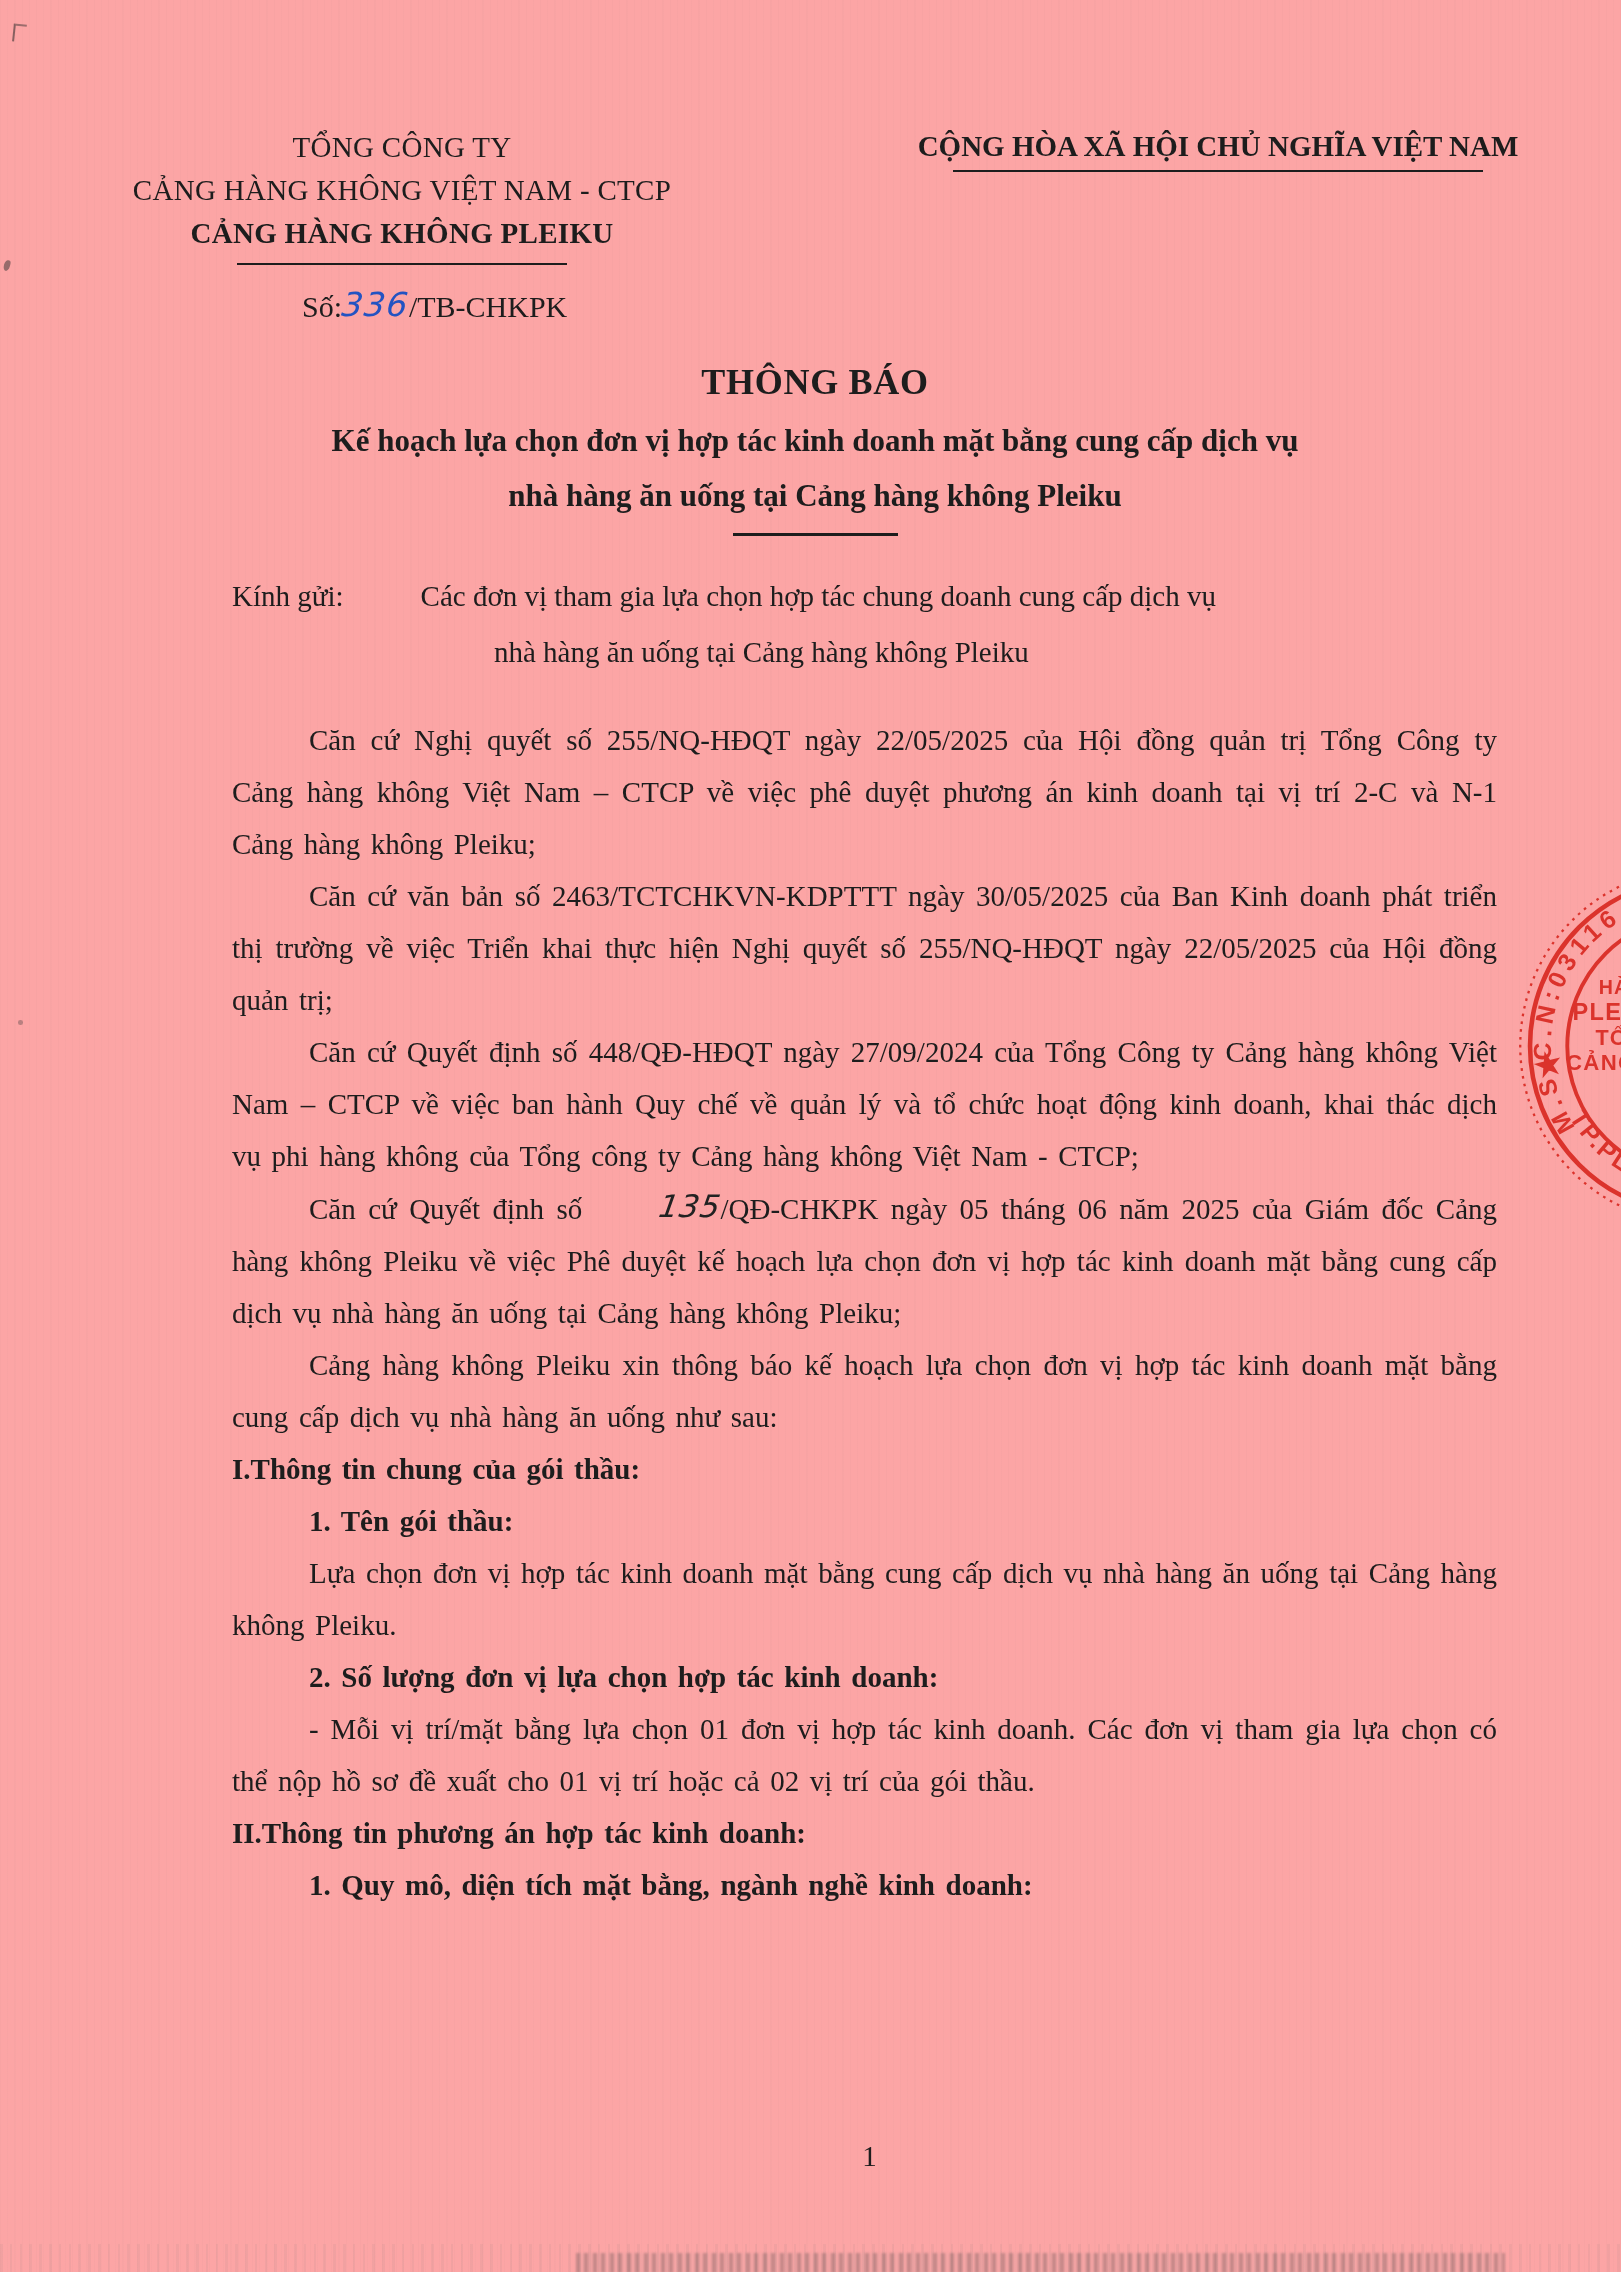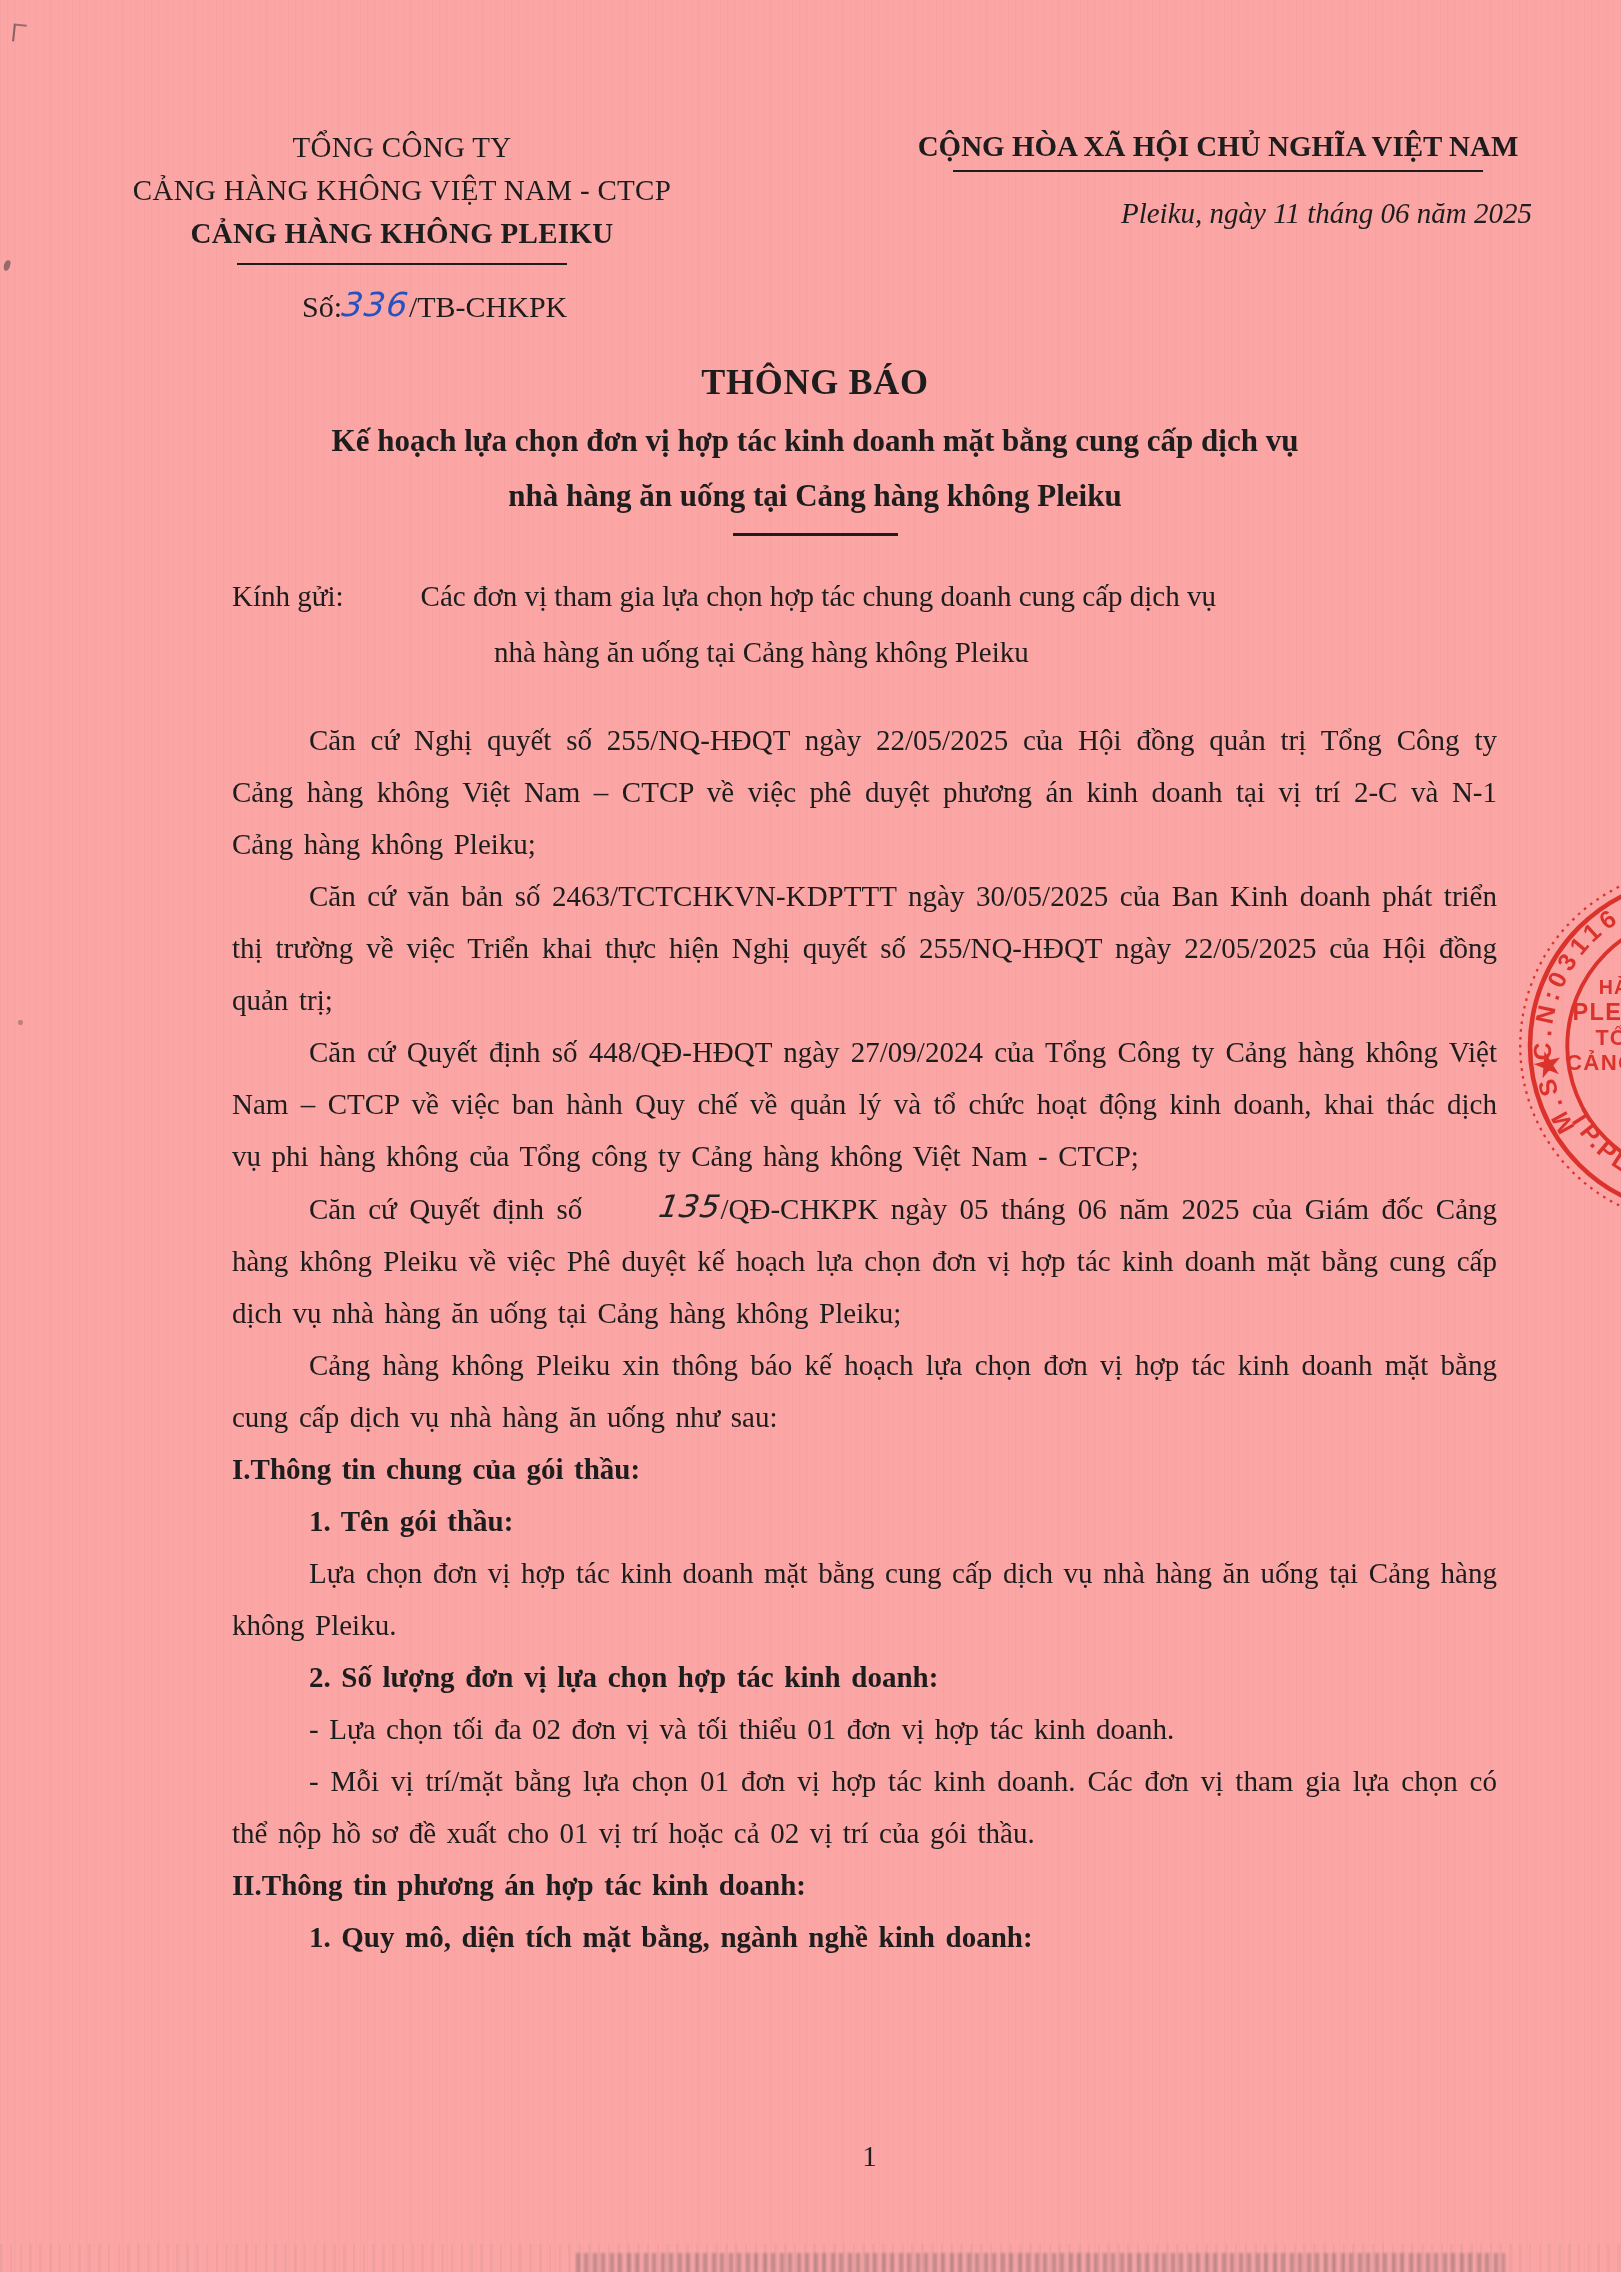--- a/index.html
+++ b/index.html
@@ -91,21 +91,20 @@
     <div class="hl-rule"></div>
   </div>
 
   <div class="doc-number">
     <span>Số:</span><span class="hw-blue">336</span><span>/TB-CHKPK</span>
   </div>
 
   <div class="header-right">
     <div class="hr1">CỘNG HÒA XÃ HỘI CHỦ NGHĨA VIỆT NAM</div>
     <div class="hr-rule"></div>
-    <div class="hr-date">Pleiku, ngày 11 tháng 06 năm 2025</div>
   </div>
 
   <div class="title-block">
     <div class="t-main">THÔNG BÁO</div>
     <div class="t-sub">
       <div>Kế hoạch lựa chọn đơn vị hợp tác kinh doanh mặt bằng cung cấp dịch vụ</div>
       <div>nhà hàng ăn uống tại Cảng hàng không Pleiku</div>
     </div>
     <div class="t-rule"></div>
   </div>
@@ -122,21 +121,20 @@
     <p>Căn cứ văn bản số 2463/TCTCHKVN-KDPTTT ngày 30/05/2025 của Ban Kinh doanh phát triển thị trường về việc Triển khai thực hiện Nghị quyết số 255/NQ-HĐQT ngày 22/05/2025 của Hội đồng quản trị;</p>
     <p>Căn cứ Quyết định số 448/QĐ-HĐQT ngày 27/09/2024 của Tổng Công ty Cảng hàng không Việt Nam – CTCP về việc ban hành Quy chế về quản lý và tổ chức hoạt động kinh doanh, khai thác dịch vụ phi hàng không của Tổng công ty Cảng hàng không Việt Nam - CTCP;</p>
     <p>
       <span>Căn cứ Quyết định số</span><span class="hw-black">135</span><span>/QĐ-CHKPK ngày 05 tháng 06 năm 2025 của Giám đốc Cảng hàng không Pleiku về việc Phê duyệt kế hoạch lựa chọn đơn vị hợp tác kinh doanh mặt bằng cung cấp dịch vụ nhà hàng ăn uống tại Cảng hàng không Pleiku;</span>
     </p>
     <p>Cảng hàng không Pleiku xin thông báo kế hoạch lựa chọn đơn vị hợp tác kinh doanh mặt bằng cung cấp dịch vụ nhà hàng ăn uống như sau:</p>
     <p class="bold no-indent">I.Thông tin chung của gói thầu:</p>
     <p class="bold">1. Tên gói thầu:</p>
     <p>Lựa chọn đơn vị hợp tác kinh doanh mặt bằng cung cấp dịch vụ nhà hàng ăn uống tại Cảng hàng không Pleiku.</p>
     <p class="bold">2. Số lượng đơn vị lựa chọn hợp tác kinh doanh:</p>
-    <p>- Lựa chọn tối đa 02 đơn vị và tối thiểu 01 đơn vị hợp tác kinh doanh.</p>
     <p>- Mỗi vị trí/mặt bằng lựa chọn 01 đơn vị hợp tác kinh doanh. Các đơn vị tham gia lựa chọn có thể nộp hồ sơ đề xuất cho 01 vị trí hoặc cả 02 vị trí của gói thầu.</p>
     <p class="bold no-indent">II.Thông tin phương án hợp tác kinh doanh:</p>
     <p class="bold">1. Quy mô, diện tích mặt bằng, ngành nghề kinh doanh:</p>
   </div>
 
   <svg class="stamp" viewBox="0 0 560 560" width="366" height="366">
     <g fill="none" stroke="#d92b23">
       <circle cx="280" cy="280" r="272" stroke-width="3.5" stroke-dasharray="4 8"></circle>
       <circle cx="280" cy="280" r="257" stroke-width="7"></circle>
       <circle cx="280" cy="280" r="200" stroke-width="6"></circle>

